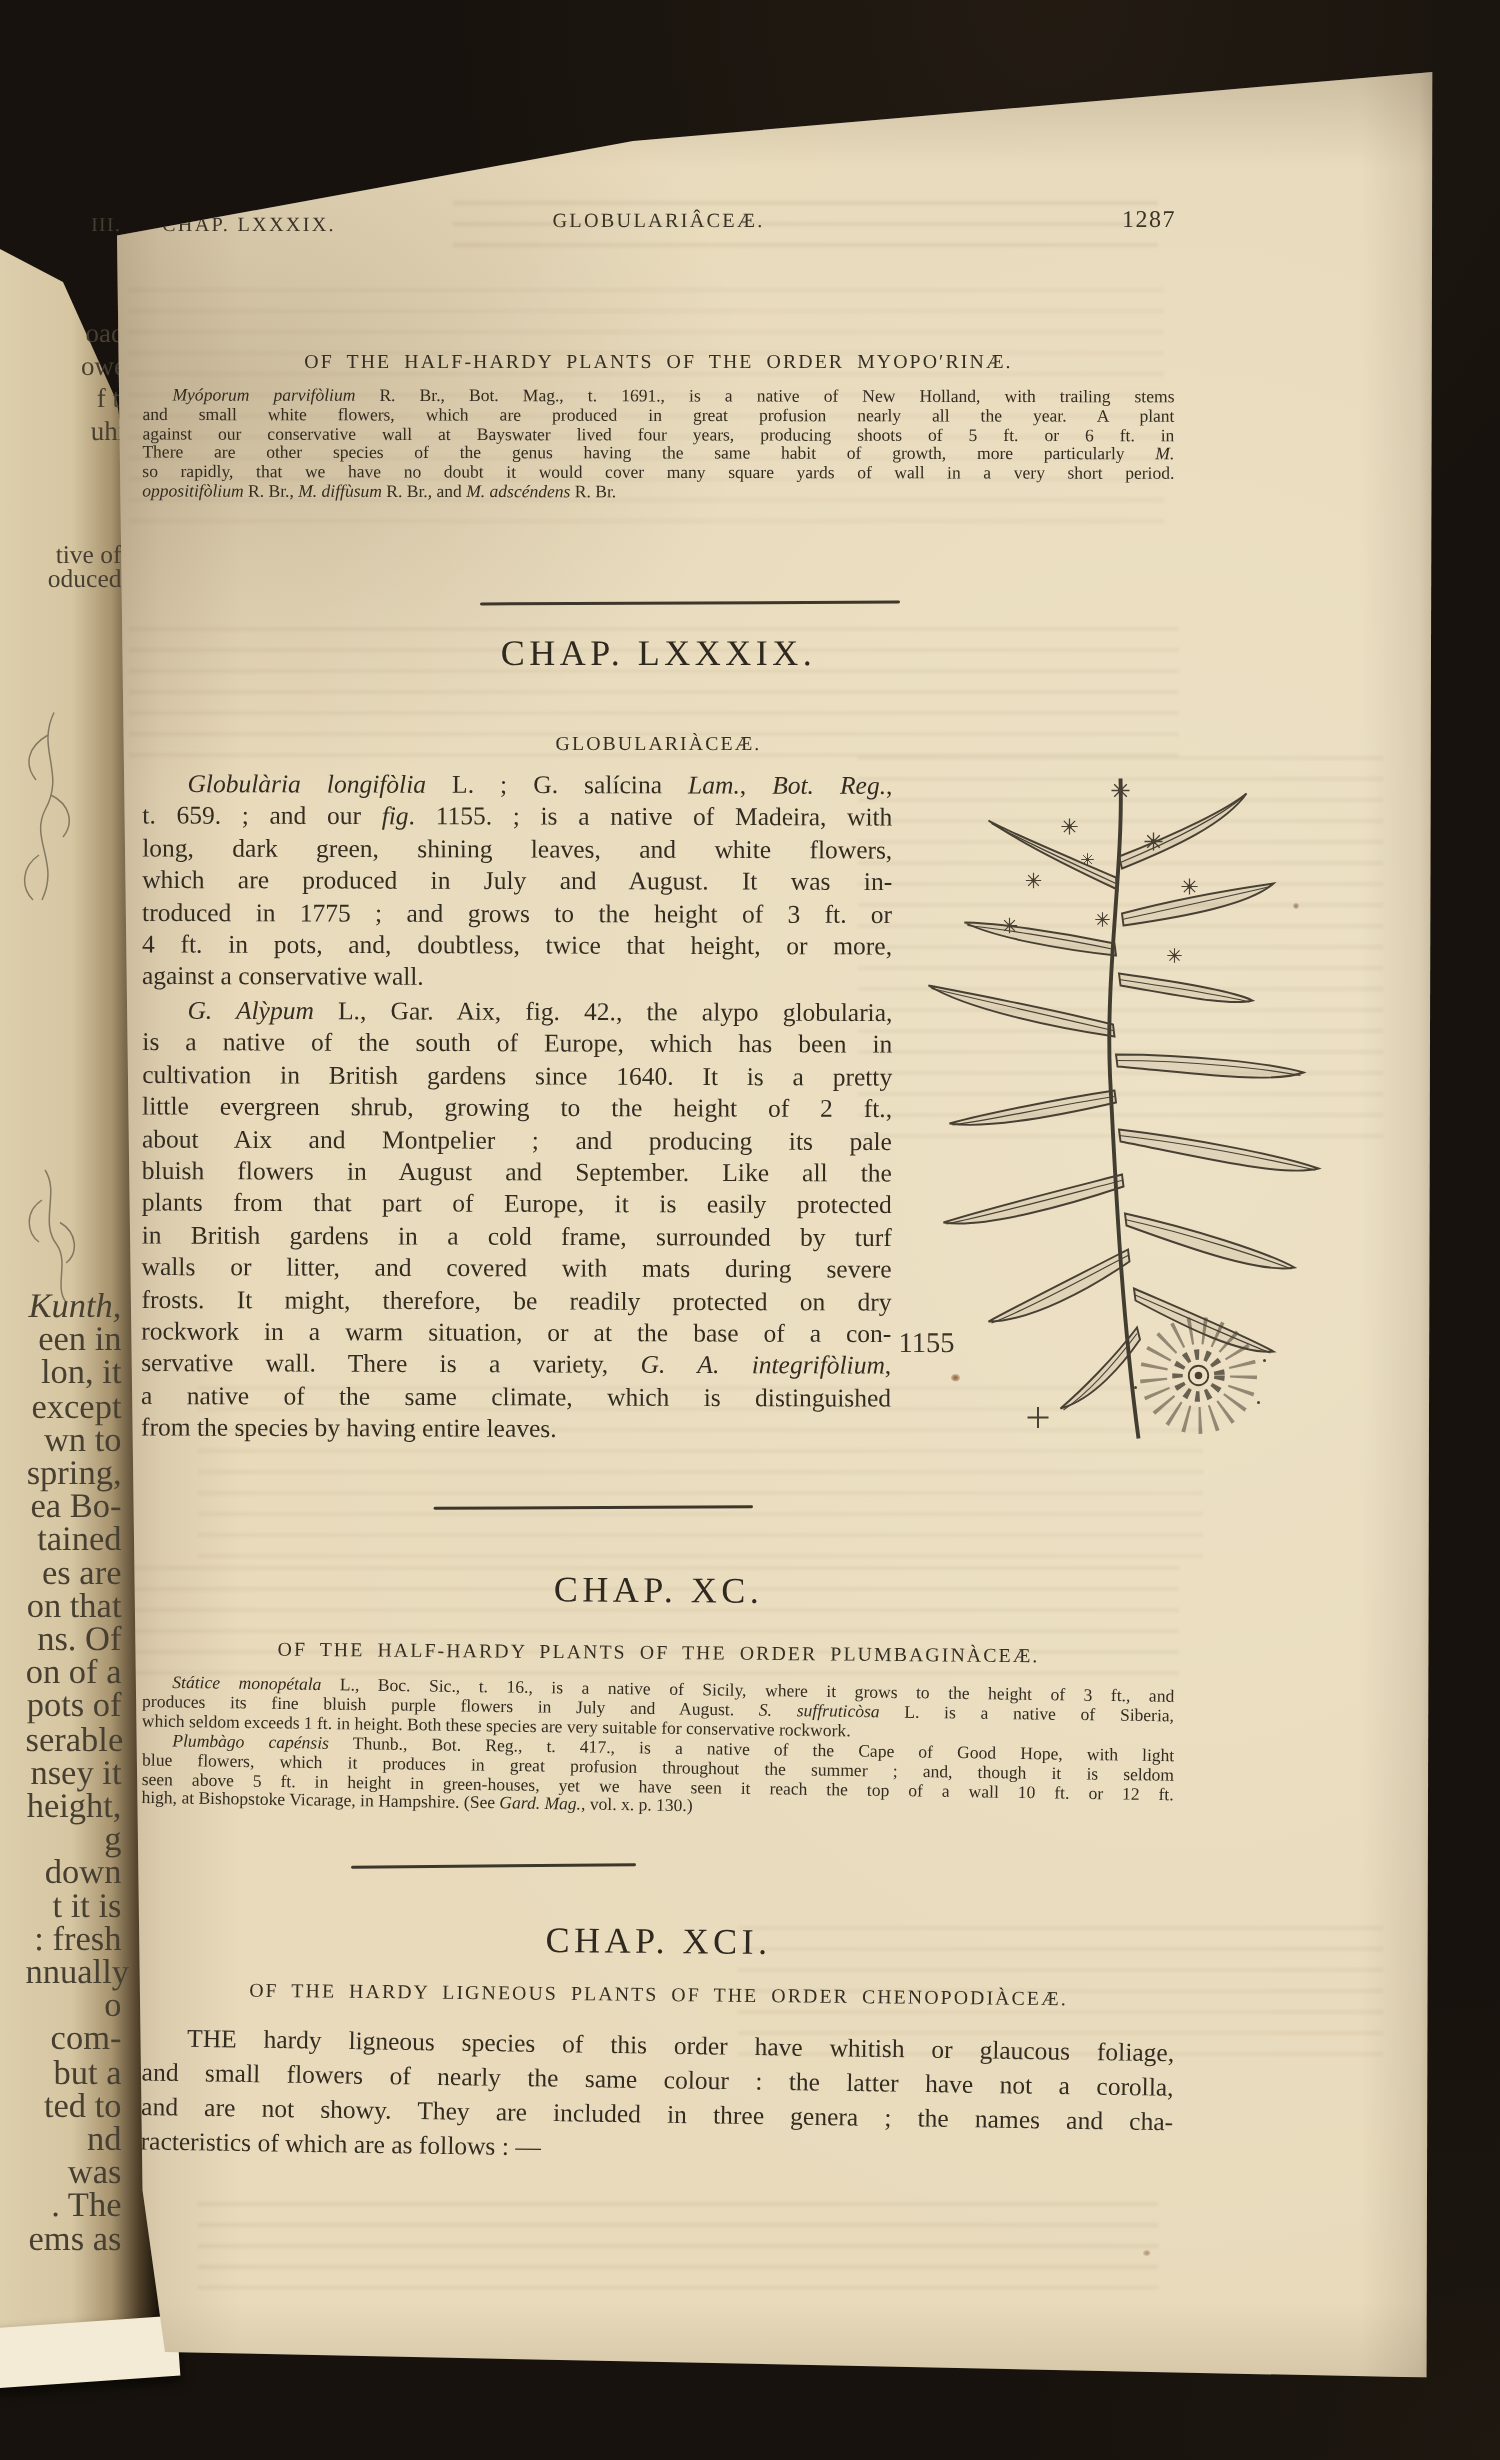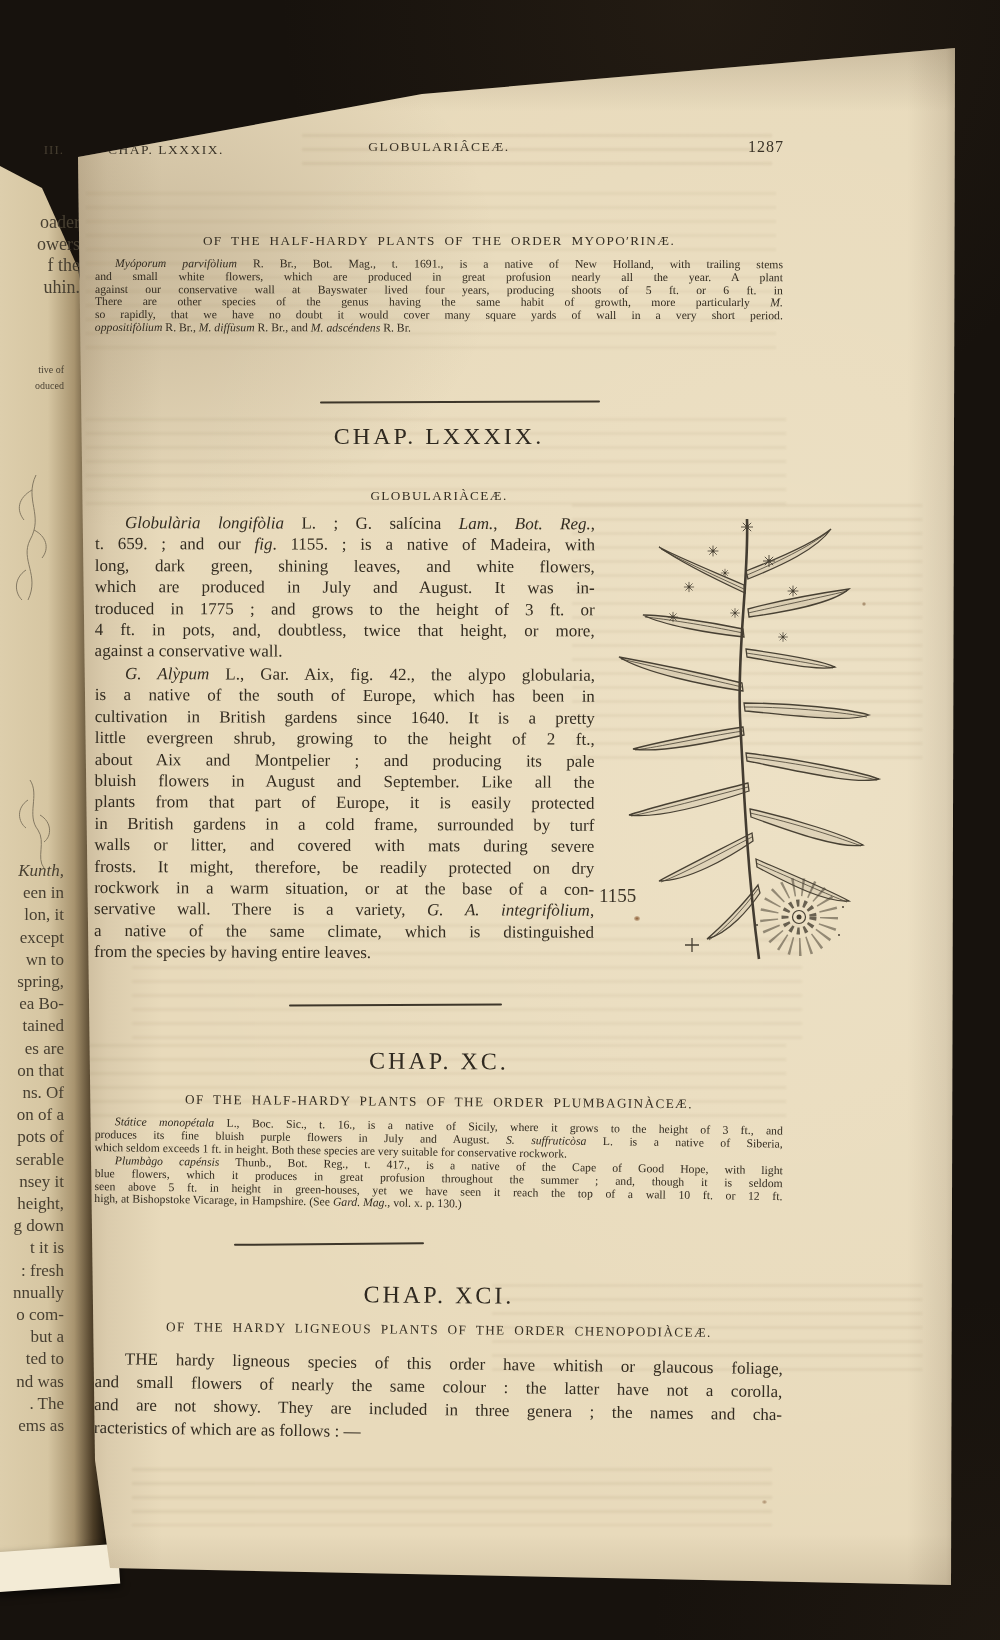--- a/index.html
+++ b/index.html
@@ -8,26 +8,26 @@
            radial-gradient(60% 40% at 70% 0%, rgba(90,70,45,.18), transparent 70%),
            radial-gradient(50% 30% at 100% 100%, rgba(70,55,35,.15), transparent 70%),
            #17120d;
          font-family:"Liberation Serif", serif; color:#332c21;}
   
   .prev-page{position:absolute;left:0;top:148px;width:106px;height:1430px;
     background:linear-gradient(90deg,#ddceac 0,#d6c6a2 45%,#a8946f 70%,#4b3c26 88%,#181209 100%);
     clip-path:polygon(0 18px,42px 40px,78px 120px,106px 300px,106px 1430px,0 1430px);}
   .prev-bottom{position:absolute;left:-6px;top:1548px;width:125px;height:40px;background:#f3ebd6;
     transform:rotate(-4deg);box-shadow:0 4px 8px rgba(0,0,0,.6);}
-  .gutter-frag{position:absolute;left:0;width:64px;text-align:right;color:#473f31;}
+  .gutter-frag{position:absolute;left:17px;width:64px;text-align:right;color:#473f31;}
   .gutter-frag .line{text-align:right;}
   .frag-a{top:142px;font-size:13px;letter-spacing:1px;}
   .frag-b{top:212px;font-size:18px;line-height:21.5px;margin-left:16px;}
-  .frag-c{top:362px;font-size:10px;line-height:16px;}
-  .frag-d{top:860px;font-size:17px;line-height:22.2px;}
+  .frag-c{top:362px;font-size:17px;line-height:16px;}
+  .frag-d{top:860px;font-size:23px;line-height:22.2px;}
   
   .page{position:absolute;left:62px;top:42px;width:900px;height:1552px;
     background:
       radial-gradient(120% 90% at 80% 45%, rgba(255,250,235,.22), transparent 60%),
       radial-gradient(55% 25% at 10% 14%, rgba(85,63,36,.20), transparent 70%),
       linear-gradient(90deg, rgba(100,75,45,.30) 0, rgba(100,75,45,.10) 45px, transparent 100px),
       linear-gradient(270deg, rgba(70,50,28,.32) 0, rgba(70,50,28,.12) 16px, transparent 55px),
       linear-gradient(180deg, rgba(70,52,28,.20) 0, transparent 70px),
       linear-gradient(0deg, rgba(80,60,35,.14) 0, transparent 60px),
       #e8dabb;

